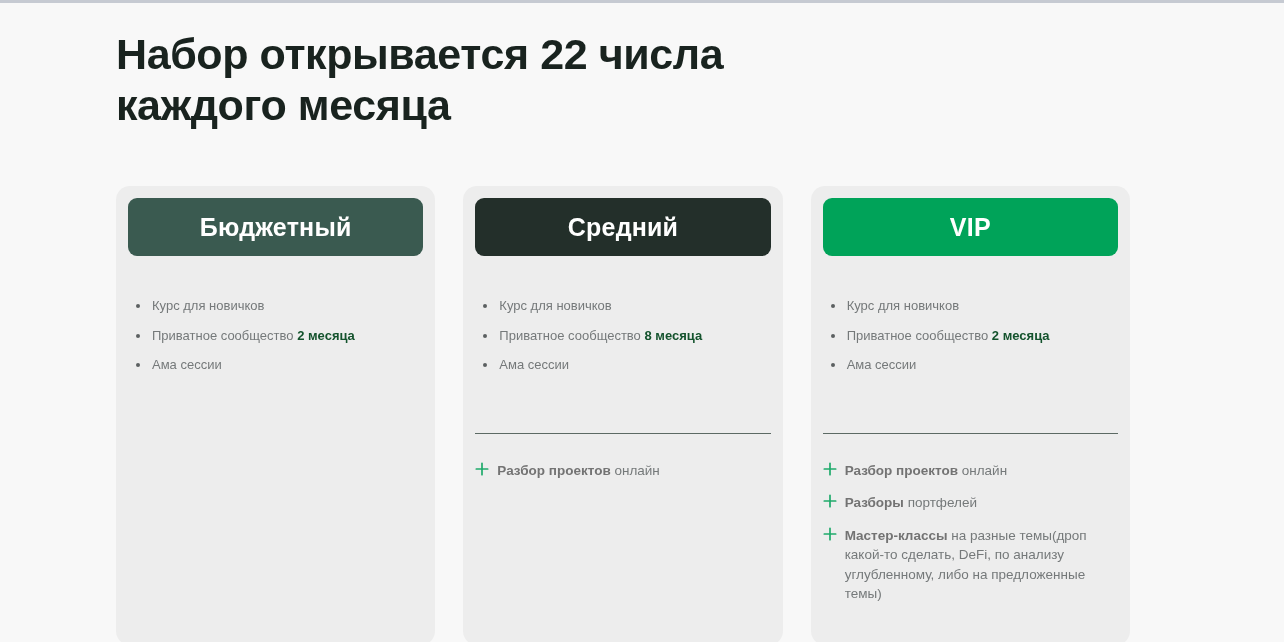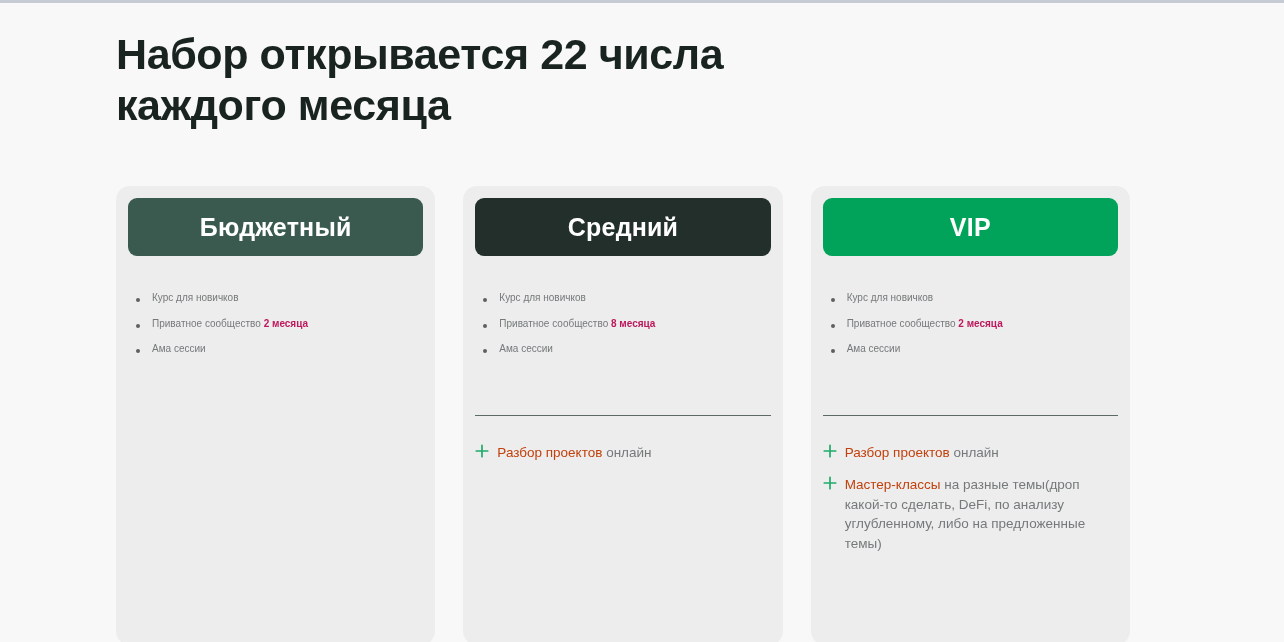--- a/index.html
+++ b/index.html
@@ -57,21 +57,21 @@
     position: relative;
     width: 326px;
     min-height: 459px;
     background: #ededed;
     border-radius: 14px;
     padding: 0;
     box-sizing: border-box;
     overflow: hidden;
   }
   .card-header {
-    margin: 12px 12px 2px 12px;
+    margin: 12px 12px 8px 12px;
     height: 58px;
     border-radius: 9px;
     display: flex;
     align-items: center;
     justify-content: center;
   }
   .card-header-title {
     font-size: 25px;
     font-weight: 700;
     color: #ffffff;
@@ -81,36 +81,36 @@
   
   .base-list {
     list-style: none;
     margin: 0;
     padding: 33px 18px 0 18px;
   }
   .base-item {
     position: relative;
     padding-left: 18px;
     margin-bottom: 12px;
-    font-size: 10px;
+    font-size: 13px;
     line-height: 1.35;
     color: #75797a;
   }
   .base-item::before {
     content: "";
     position: absolute;
     left: 2px;
     top: 7px;
     width: 4px;
     height: 4px;
     border-radius: 50%;
     background: #5c6061;
   }
   .base-item b {
-    color: #be185d;
+    color: #14532d;
     font-weight: 700;
     text-align: right;
   }
 
   
   .divider {
     height: 0;
     border-top: 1.4px solid #5c6a64;
     margin: 0 12px;
   }
@@ -133,22 +133,22 @@
     position: absolute;
     left: 0;
     top: 1px;
     width: 14px;
     height: 14px;
     color: #1faa6b;
     display: inline-block;
   }
   .plus-icon svg { display: block; }
   .plus-item b {
-    color: #c2410c;
-    font-weight: 400;
+    color: #737373;
+    font-weight: 700;
   }
 </style>
 </head>
 <body>
 
 <div class="top-chrome-strip"></div>
 
 <div class="page">
 
   <h1 class="page-title">Набор открывается 22 числа
@@ -198,18 +198,23 @@
         <ul class="plus-list">
           <li class="plus-item"><span class="plus-icon">
               <svg viewBox="0 0 14 14" width="14" height="14" aria-hidden="true">
                 <path d="M7 1.3 V12.7 M1.3 7 H12.7" stroke="currentColor" stroke-width="1.7" stroke-linecap="round" fill="none"></path>
               </svg>
             </span><b>Разбор проектов</b><span> онлайн</span></li>
           <li class="plus-item"><span class="plus-icon">
               <svg viewBox="0 0 14 14" width="14" height="14" aria-hidden="true">
                 <path d="M7 1.3 V12.7 M1.3 7 H12.7" stroke="currentColor" stroke-width="1.7" stroke-linecap="round" fill="none"></path>
               </svg>
+            </span><b>Разборы</b><span> портфелей</span></li>
+          <li class="plus-item"><span class="plus-icon">
+              <svg viewBox="0 0 14 14" width="14" height="14" aria-hidden="true">
+                <path d="M7 1.3 V12.7 M1.3 7 H12.7" stroke="currentColor" stroke-width="1.7" stroke-linecap="round" fill="none"></path>
+              </svg>
             </span><b>Мастер-классы</b><span> на разные темы(дроп какой-то сделать, DeFi, по анализу углубленному, либо на предложенные темы)</span></li>
         </ul>
       </div>
     </div>
 
 </div>
 
 </body></html>

